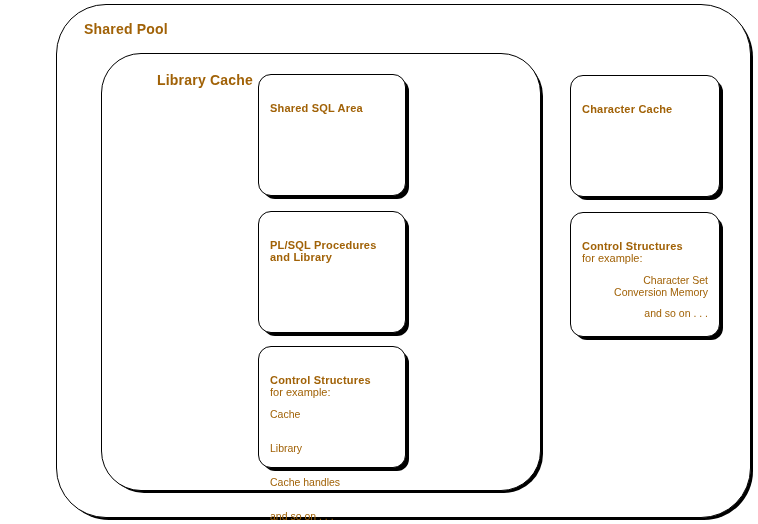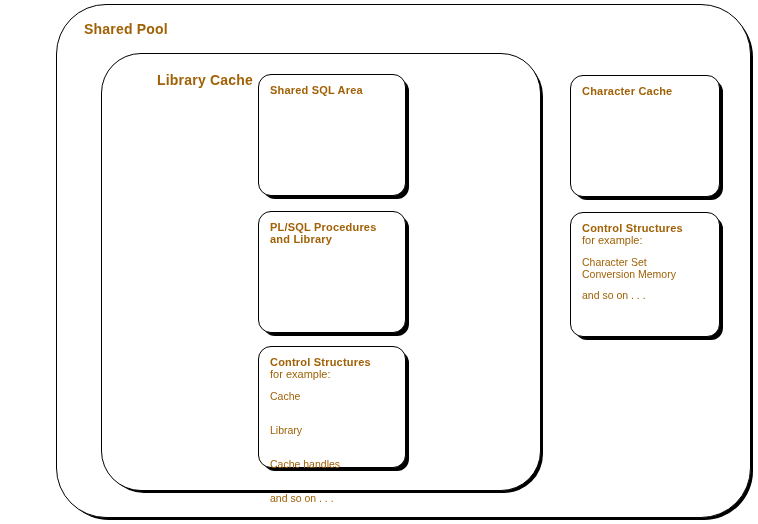--- a/index.html
+++ b/index.html
@@ -22,21 +22,21 @@
     border-radius: 50px;
     box-shadow: 3px 3px 0 -1px #000000;
   }
   .inner {
     border-radius: 40px;
     box-shadow: 3px 3px 0 -1px #000000;
   }
   .panel {
     border-radius: 13px;
     box-shadow: 4px 4px 0 -1px #000000;
-    padding: 9px 11px;
+    padding: 27px 11px;
   }
   .big-label {
     position: absolute;
     font-size: 14px;
     font-weight: bold;
     letter-spacing: 0.2px;
     white-space: nowrap;
   }
   .panel-title {
     font-size: 11px;
@@ -55,20 +55,21 @@
     line-height: 12px;
     margin-top: 22px;
     white-space: nowrap;
   }
   .cs-item.first { margin-top: 10px; }
   .cs-group {
     font-size: 10.5px;
     line-height: 12px;
     margin-top: 9px;
     white-space: nowrap;
+    text-align: right;
   }
   .cs-group.first { margin-top: 10px; }
 </style>
 </head>
 <body>
 
 <div id="canvas">
 
   <div class="box outer" style="left:56px; top:4px; width:695px; height:514px;">
 

